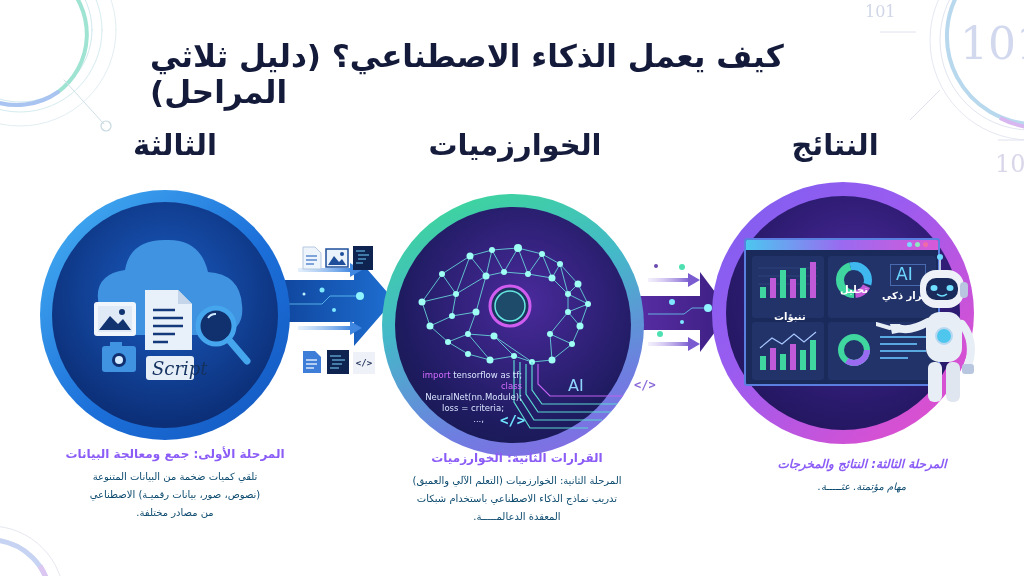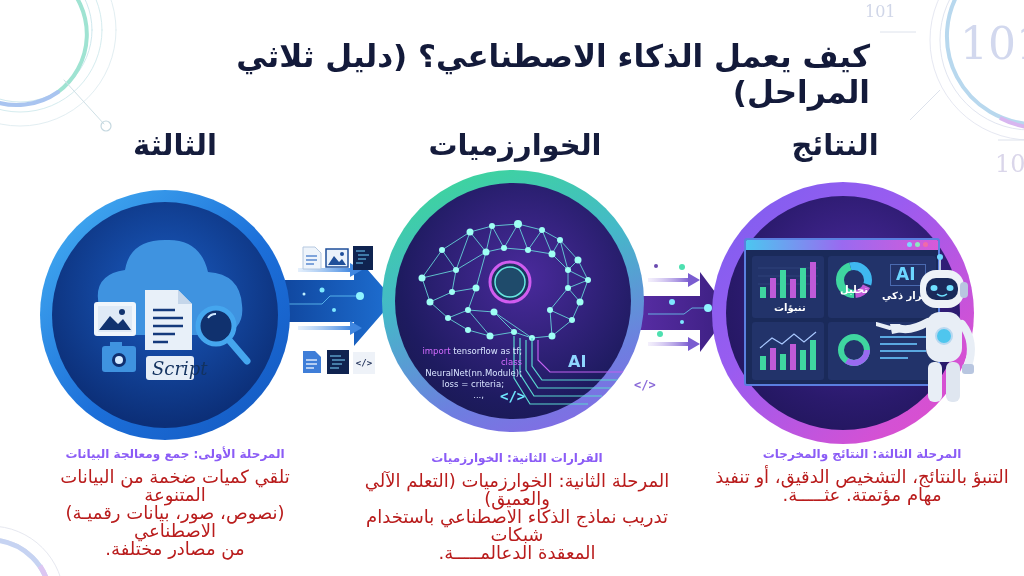--- a/index.html
+++ b/index.html
@@ -3,46 +3,46 @@
 <meta charset="utf-8">
 <style>
   * { box-sizing: border-box; margin: 0; padding: 0; }
   html, body { width: 1024px; height: 576px; overflow: hidden; background: #ffffff; }
   body { position: relative; font-family: "DejaVu Sans", sans-serif; color: #141c3a; }
 
   .deco { position: absolute; pointer-events: none; }
 
   .main-title {
     position: absolute; top: 38px; left: 150px; width: 720px;
-    text-align: right; direction: rtl;
+    text-align: left; direction: rtl;
     font-family: "DejaVu Sans", sans-serif; font-weight: bold;
     font-size: 31px; color: #131a3a; letter-spacing: 0px;
   }
 
   .stage-title {
     position: absolute; top: 128px; direction: rtl; text-align: center;
     font-family: "DejaVu Sans", sans-serif; font-weight: bold;
     font-size: 29px; color: #151c3c;
   }
 
   .circle {
     position: absolute; border-radius: 50%;
     overflow: hidden;
   }
   .circle .inner { position: absolute; border-radius: 50%; overflow: hidden; }
 
   .caption { position: absolute; direction: rtl; text-align: center; }
   .caption .cap-title { font-weight: bold; font-size: 12px; color: #8b5cf6; line-height: 20px; }
-  .caption .cap-body { font-size: 18px; color: #b91c1c; line-height: 18px; margin-top: 4px; }
+  .caption .cap-body { font-size: 10px; color: #0c4a6e; line-height: 18px; margin-top: 4px; }
 
   .code-text { position: absolute; font-family: "DejaVu Sans", sans-serif; font-size: 8.5px; color: #d8e4ff; line-height: 11px; text-align: right; }
   .code-text .kw { color: #d36cff; }
 
   .dash-label { position: absolute; color: #ffffff; font-size: 10px; font-weight: bold; direction: rtl; }
-  .ai-label { position: absolute; color: #6cd6ff; font-weight: bold; font-family: "DejaVu Sans", sans-serif; }
+  .ai-label { position: absolute; color: #6cd6ff; font-weight: normal; font-family: "DejaVu Sans", sans-serif; }
   .script-label { position: absolute; font-family: "DejaVu Serif", serif; font-style: italic; font-size: 18px; color: #13325f; }
   .tag-label { position: absolute; font-family: "DejaVu Sans Mono", monospace; font-weight: bold; }
   .bin-text { position: absolute; font-family: "DejaVu Serif", serif; color: #c7cde8; }
 </style>
 </head>
 <body>
 
 <svg class="deco" style="left:0;top:0" width="140" height="150" viewBox="0 0 140 150">
   <g fill="none" stroke-linecap="round">
     <circle cx="20" cy="30" r="72" stroke="#cfe8ee" stroke-width="1"></circle>
@@ -210,21 +210,21 @@
       <rect x="70" y="152" width="12" height="6" fill="#3f93e0"></rect>
       <circle cx="79" cy="170" r="7" fill="#0f2f70"></circle>
       <circle cx="79" cy="170" r="4" fill="#d8ecff"></circle>
     </g>
 
     <rect x="106" y="166" width="48" height="24" rx="3" fill="#e6eef7"></rect>
   </svg>
   <div class="script-label" style="left:112px;top:168px;">Script</div>
 </div>
 
-<div class="circle" style="left:382px;top:170px;width:262px;height:262px;background:linear-gradient(160deg,#3ed3a0 10%,#44b9c8 40%,#6e7ee0 75%,#8c64e6);">
+<div class="circle" style="left:382px;top:194px;width:262px;height:262px;background:linear-gradient(160deg,#3ed3a0 10%,#44b9c8 40%,#6e7ee0 75%,#8c64e6);">
   <div class="inner" style="left:13px;top:13px;width:236px;height:236px;background:radial-gradient(circle at 55% 40%,#4a2a9c,#1e1b60 65%,#141846);"></div>
   <svg style="position:absolute;left:0;top:0" width="262" height="262" viewBox="0 0 262 262">
     <g>
       <g stroke="#6ff2e8" stroke-width="0.9" opacity="0.85" fill="none">
         <path d="M 40 108 L 60 80 L 88 62 L 110 56 L 136 54 L 160 60 L 178 70 L 196 90 L 206 110 L 198 132 L 190 150 L 170 166 L 150 168 L 132 162 L 108 166 L 86 160 L 66 148 L 48 132 Z"></path>
         <path d="M 60 80 L 74 100 L 88 62 L 104 82 L 110 56 L 122 78 L 136 54 L 146 80 L 160 60 L 170 84 L 178 70 L 186 100 L 196 90"></path>
         <path d="M 40 108 L 74 100 L 104 82 L 122 78 L 146 80 L 170 84 L 186 100 L 206 110"></path>
         <path d="M 48 132 L 70 122 L 74 100 M 70 122 L 94 118 L 104 82 M 94 118 L 86 140 L 66 148 M 86 140 L 108 166 M 86 140 L 112 142 L 132 162 M 112 142 L 150 168 M 170 166 L 168 140 L 190 150 M 168 140 L 186 118 L 198 132 M 186 118 L 186 100 M 186 118 L 206 110"></path>
       </g>
       <g fill="#9ffff4">
@@ -302,21 +302,21 @@
           <line x1="0" y1="14" x2="60" y2="14"></line>
           <line x1="0" y1="22" x2="60" y2="22"></line>
         </g>
       <rect x="2" y="25" width="6" height="11" fill="#3fd6a0"></rect>
       <rect x="12" y="16" width="6" height="20" fill="#c05ad8"></rect>
       <rect x="22" y="8" width="6" height="28" fill="#3fd6a0"></rect>
       <rect x="32" y="17" width="6" height="19" fill="#c05ad8"></rect>
       <rect x="42" y="6" width="6" height="30" fill="#3fd6a0"></rect>
       <rect x="52" y="0" width="6" height="36" fill="#c05ad8"></rect>
     </svg>
-    <div class="dash-label" style="left:22px;top:46px;">تنبؤات</div>
+    <div class="dash-label" style="left:22px;top:55px;">تنبؤات</div>
   </div>
 
   <div style="position:absolute;left:82px;top:16px;width:108px;height:62px;background:#22336a;border-radius:3px;">
     <svg style="position:absolute;left:6px;top:4px" width="40" height="40" viewBox="0 0 40 40">
       <circle cx="20" cy="20" r="14" fill="none" stroke="#3fd6a0" stroke-width="8" stroke-dasharray="40 88" transform="rotate(90 20 20)"></circle>
       <circle cx="20" cy="20" r="14" fill="none" stroke="#3fb8f0" stroke-width="8" stroke-dasharray="30 88" stroke-dashoffset="-40" transform="rotate(90 20 20)"></circle>
       <circle cx="20" cy="20" r="14" fill="none" stroke="#c05ad8" stroke-width="8" stroke-dasharray="14 88" stroke-dashoffset="-72" transform="rotate(90 20 20)"></circle>
     </svg>
     <div class="dash-label" style="left:12px;top:28px;text-align:right;">تحليل</div>
     <div style="position:absolute;left:62px;top:8px;width:36px;height:22px;border:1px solid #4a6ab0;"></div>
@@ -381,19 +381,18 @@
 
 <div class="caption" style="left:362px;top:448px;width:310px;">
   <div class="cap-title">القرارات الثانية: الخوارزميات</div>
   <div class="cap-body">
     <div>المرحلة الثانية: الخوارزميات (التعلم الآلي والعميق)</div>
     <div>تدريب نماذج الذكاء الاصطناعي باستخدام شبكات</div>
     <div>المعقدة الدعالمـــــة.</div>
   </div>
 </div>
 
-<div class="caption" style="left:712px;top:444px;width:300px;">
+<div class="caption" style="left:712px;top:454px;width:300px;font-style:italic;">
   <div class="cap-title">المرحلة الثالثة: النتائج والمخرجات</div>
   <div class="cap-body">
-    <div>التنبؤ بالنتائج، التشخيص الدقيق، أو تنفيذ</div>
     <div>مهام مؤتمتة. عثـــــة.</div>
   </div>
 </div>
 
 </body></html>

